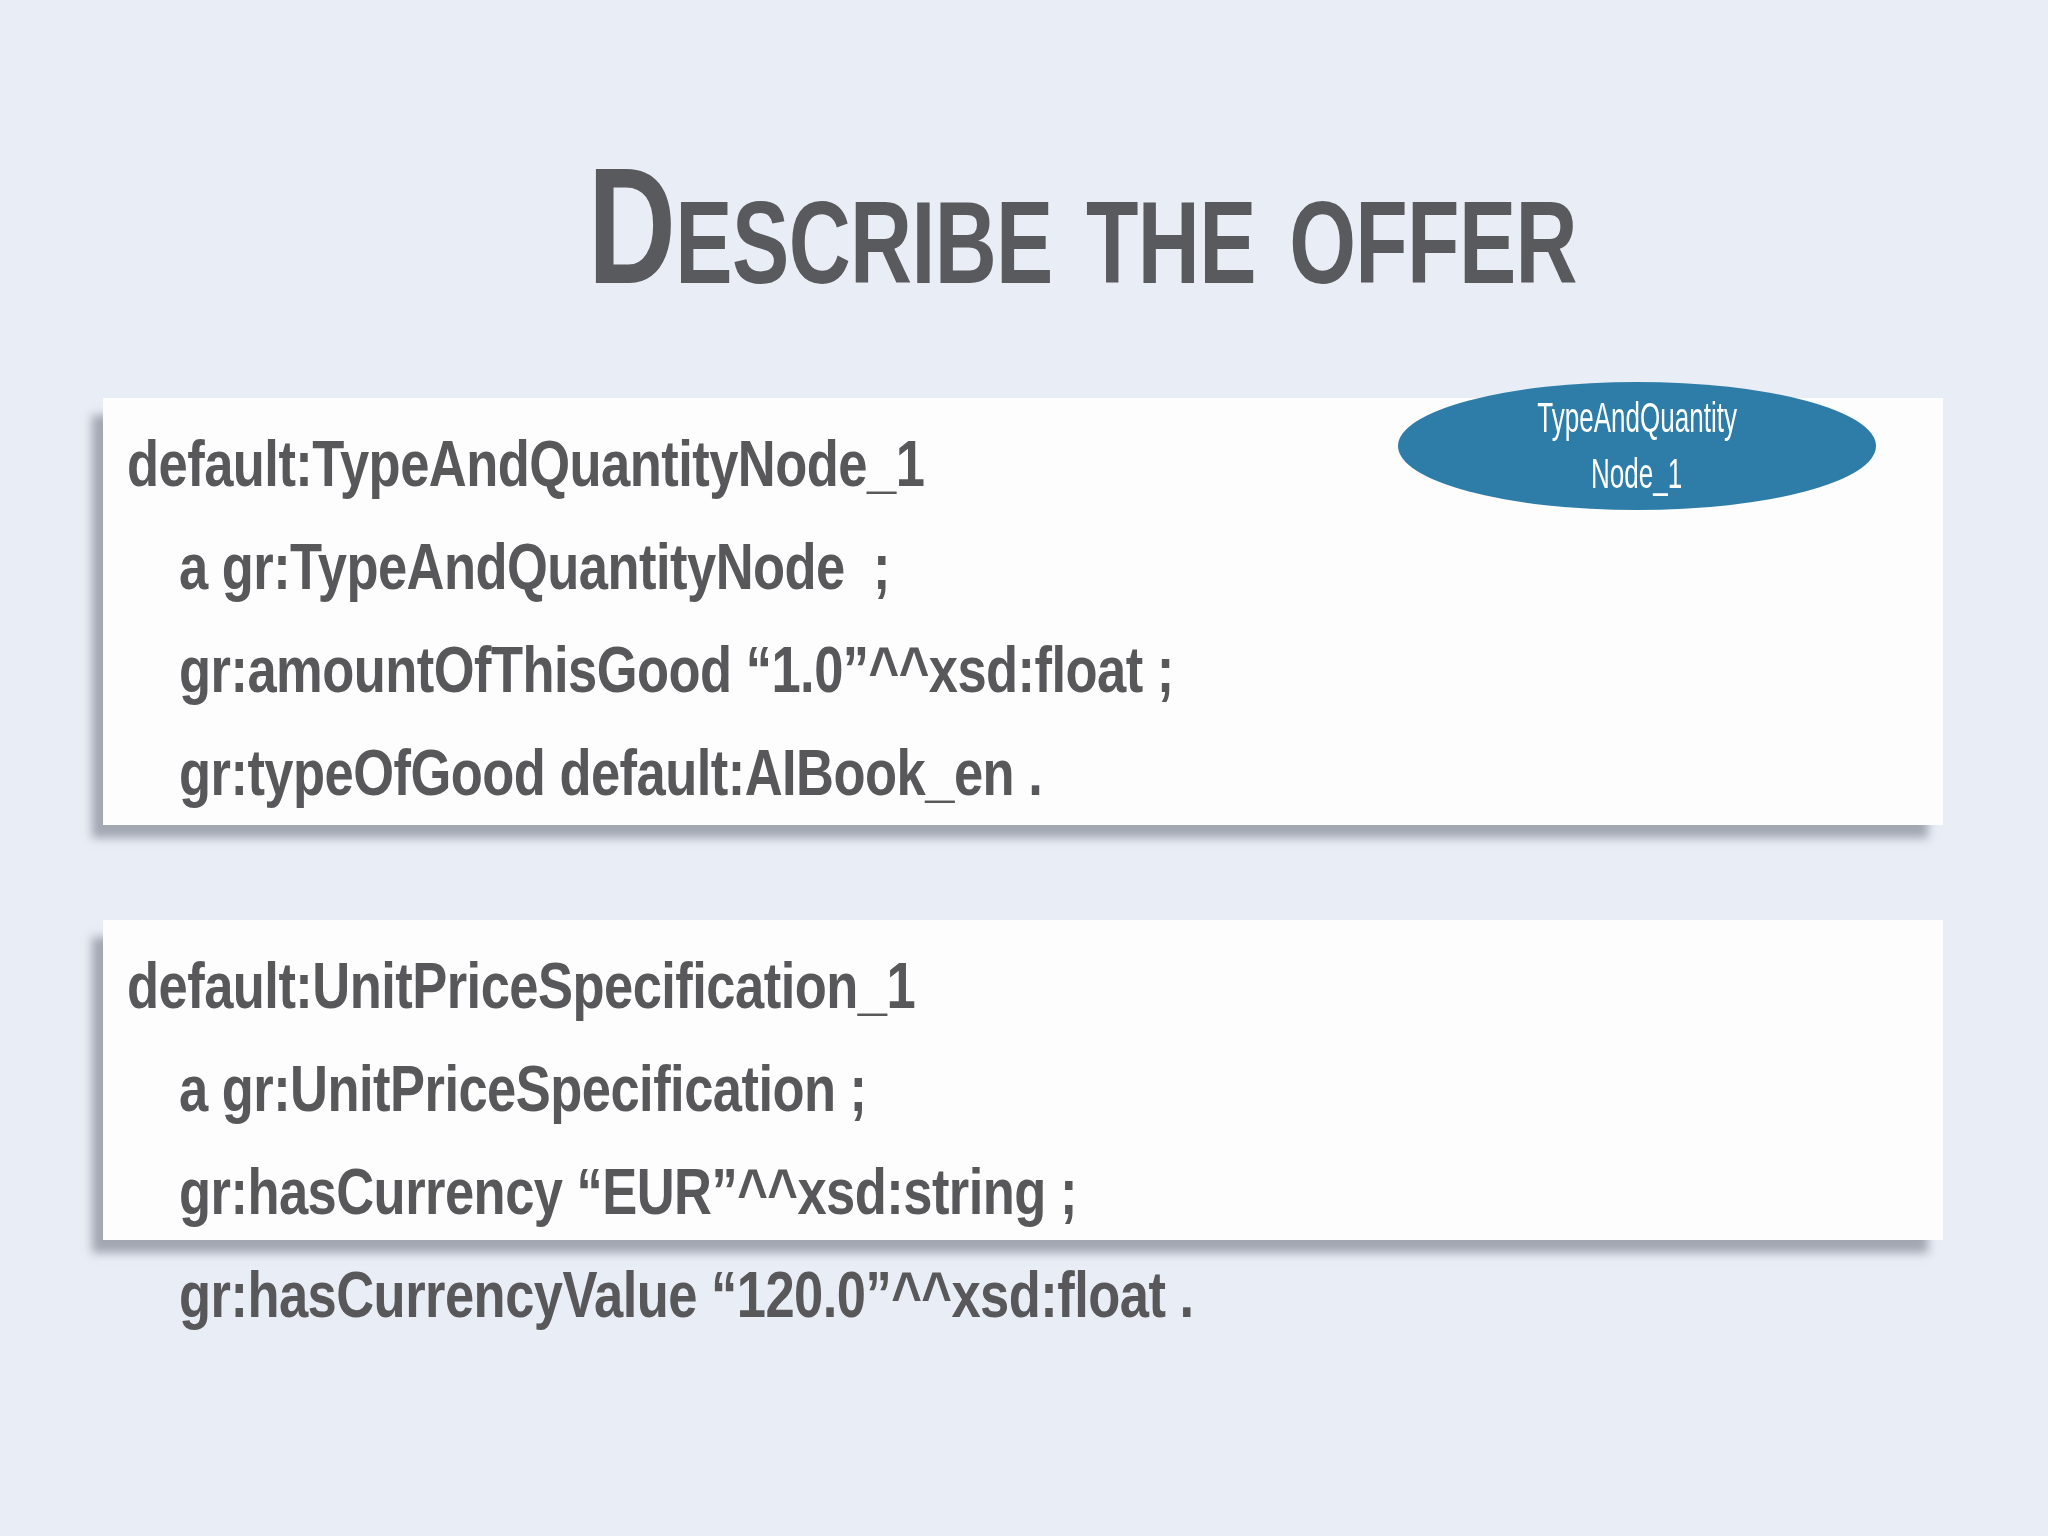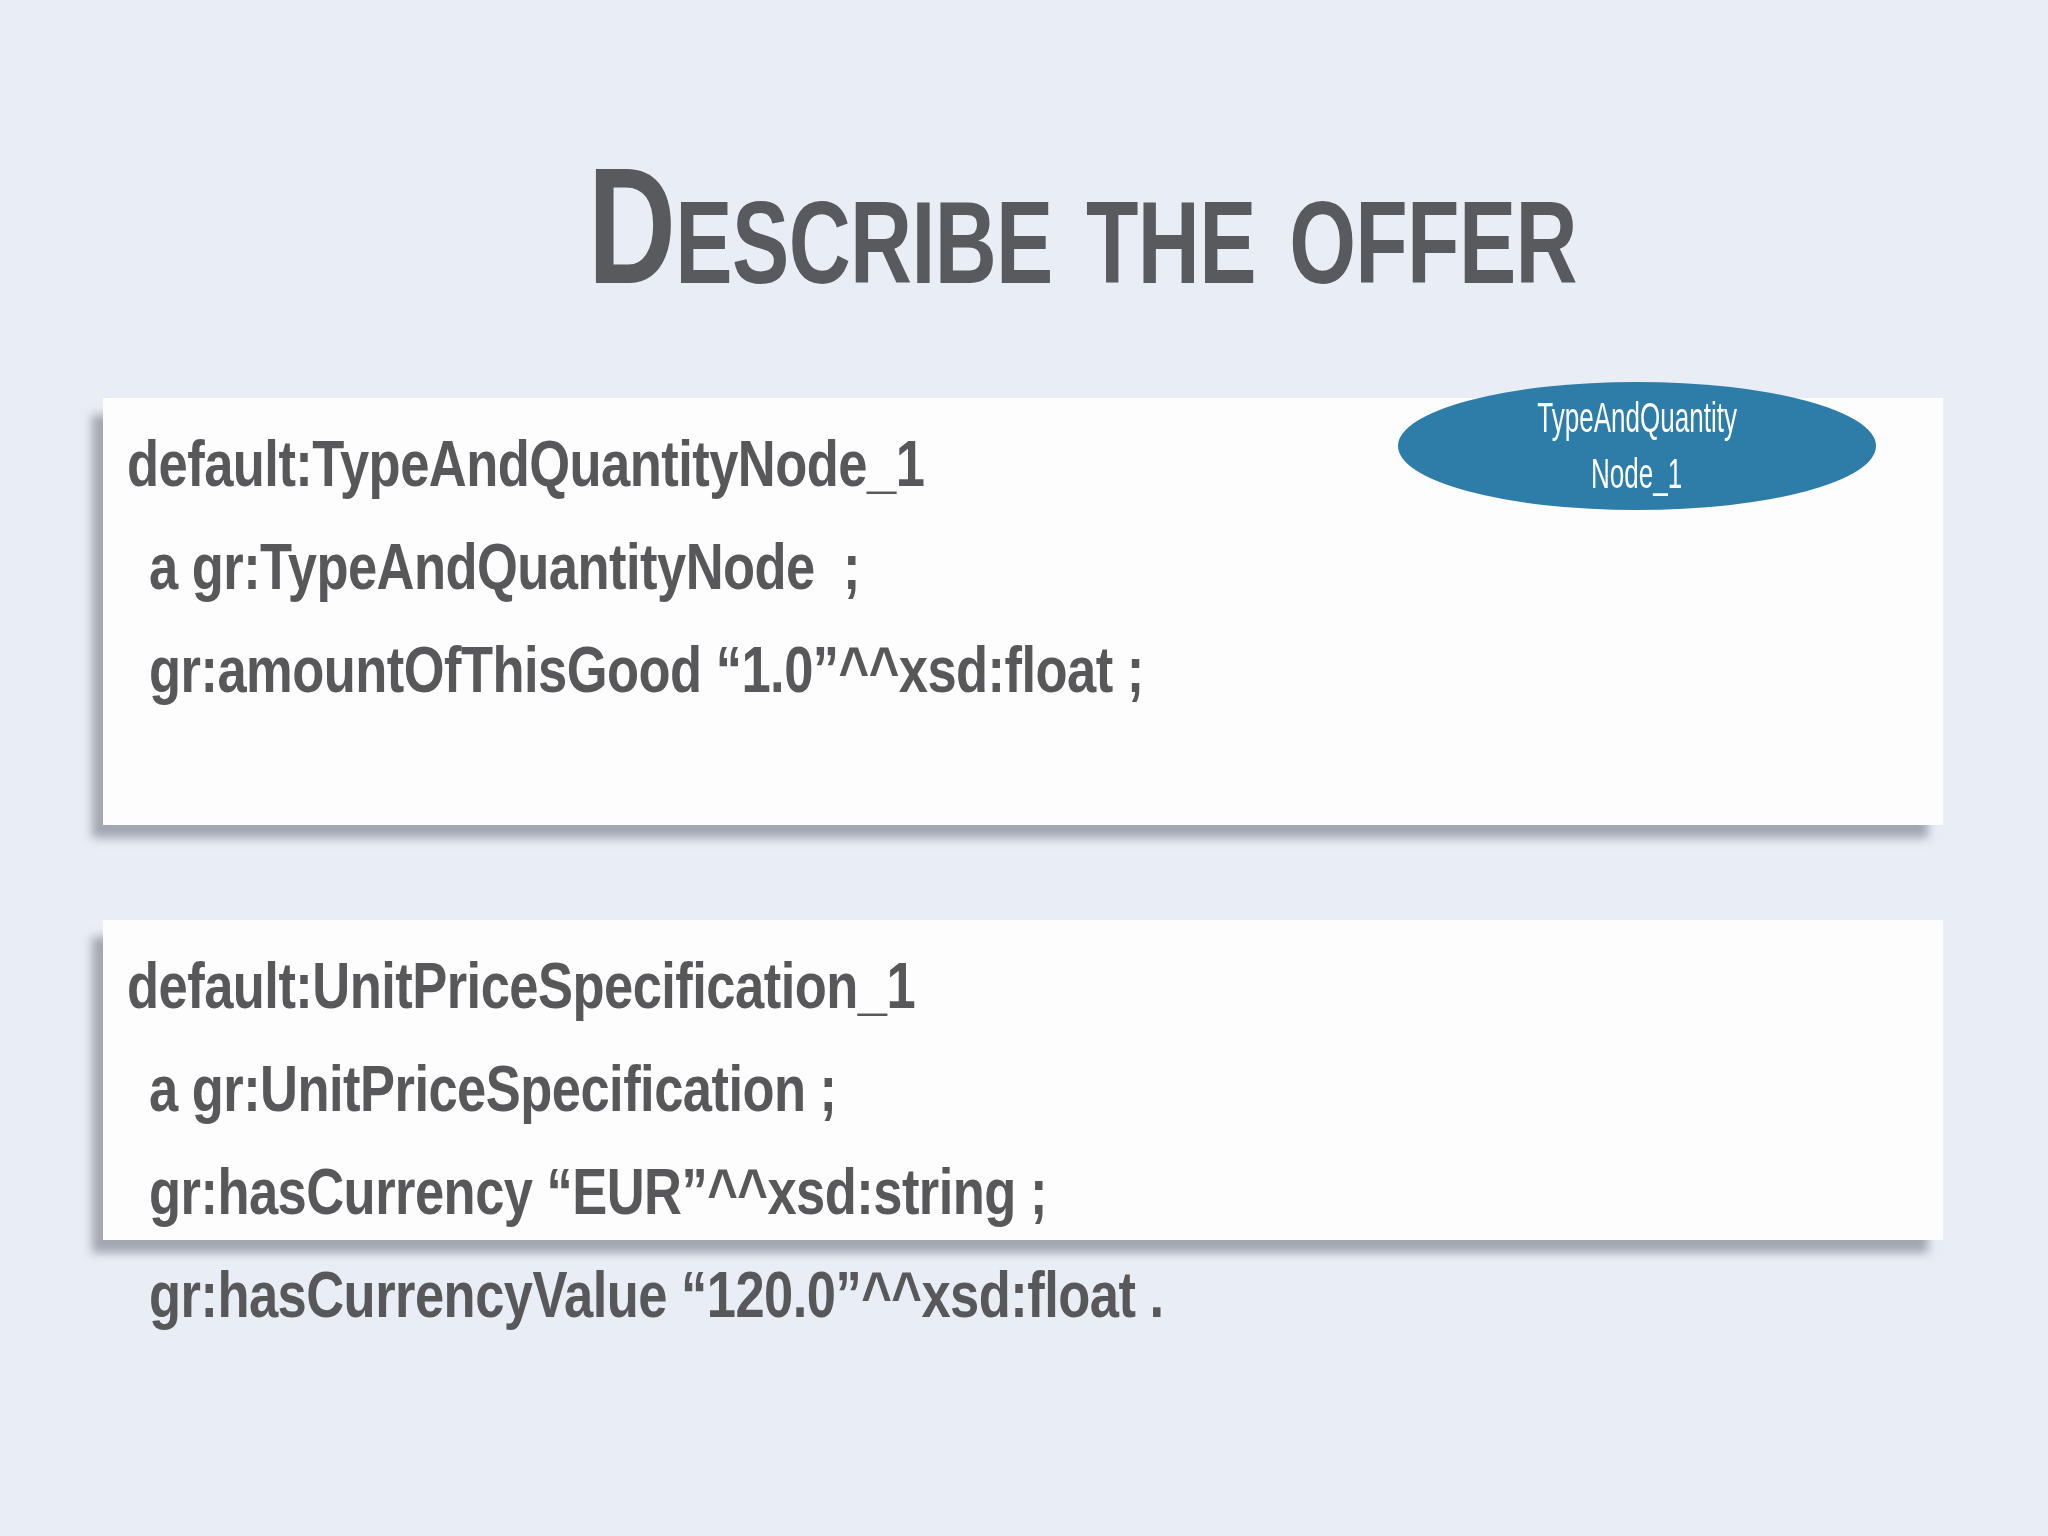--- a/index.html
+++ b/index.html
@@ -53,21 +53,21 @@
   .card-1 { top: 398px; height: 427px; }
   .card-2 { top: 920px; height: 320px; }
   .code-line {
     height: 103px;
     display: flex;
     align-items: center;
     color: #58585b;
     font-size: 64px;
     font-weight: bold;
   }
-  .code-line.indent { margin-left: 22px; }
+  .code-line.indent { margin-left: 52px; }
   .cond {
     display: inline-block;
     transform: scaleX(0.82);
     transform-origin: 0 50%;
     white-space: pre;
     letter-spacing: -0.01em;
   }
   
   .badge {
     position: absolute;
@@ -103,20 +103,23 @@
   <section class="card card-1">
     <div class="code-line">
         <span class="cond">default:TypeAndQuantityNode_1</span>
       </div>
     <div class="code-line indent">
         <span class="cond">a gr:TypeAndQuantityNode  ;</span>
       </div>
     <div class="code-line indent">
         <span class="cond">gr:amountOfThisGood “1.0”^^xsd:float ;</span>
       </div>
+    <div class="code-line indent">
+        <span class="cond">gr:typeOfGood default:AIBook_en .</span>
+      </div>
   </section>
 
   <div class="badge badge-1">
     <span class="badge-line">TypeAndQuantity</span>
     <span class="badge-line">Node_1</span>
   </div>
 
   <section class="card card-2">
     <div class="code-line">
         <span class="cond">default:UnitPriceSpecification_1</span>

